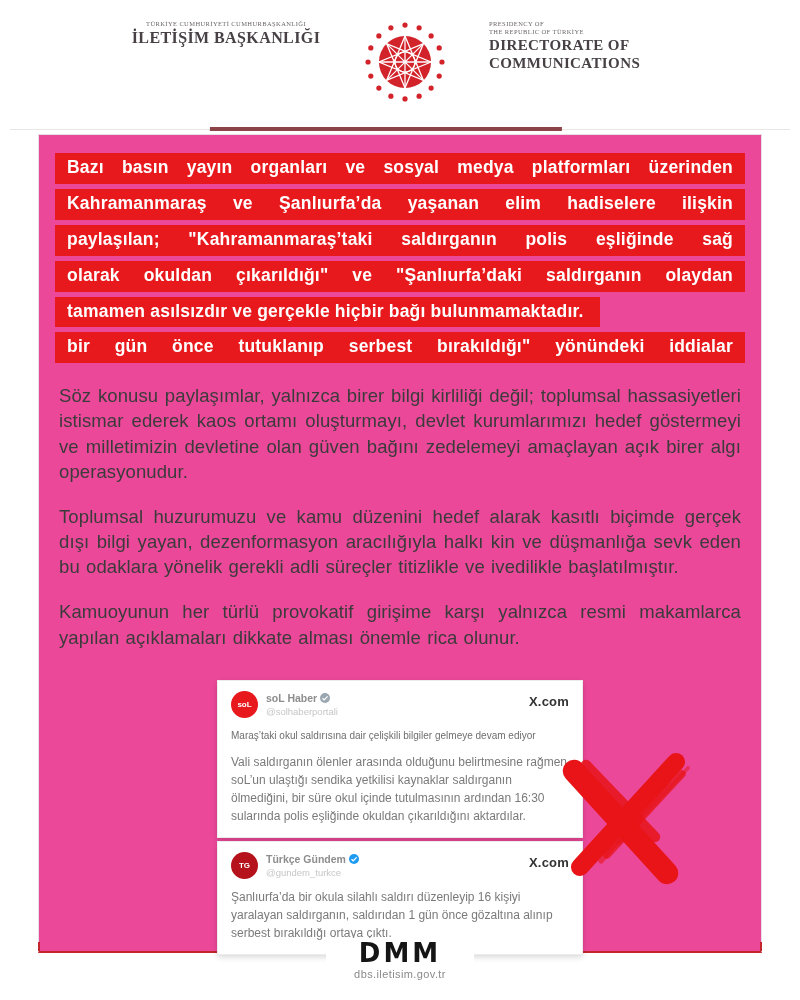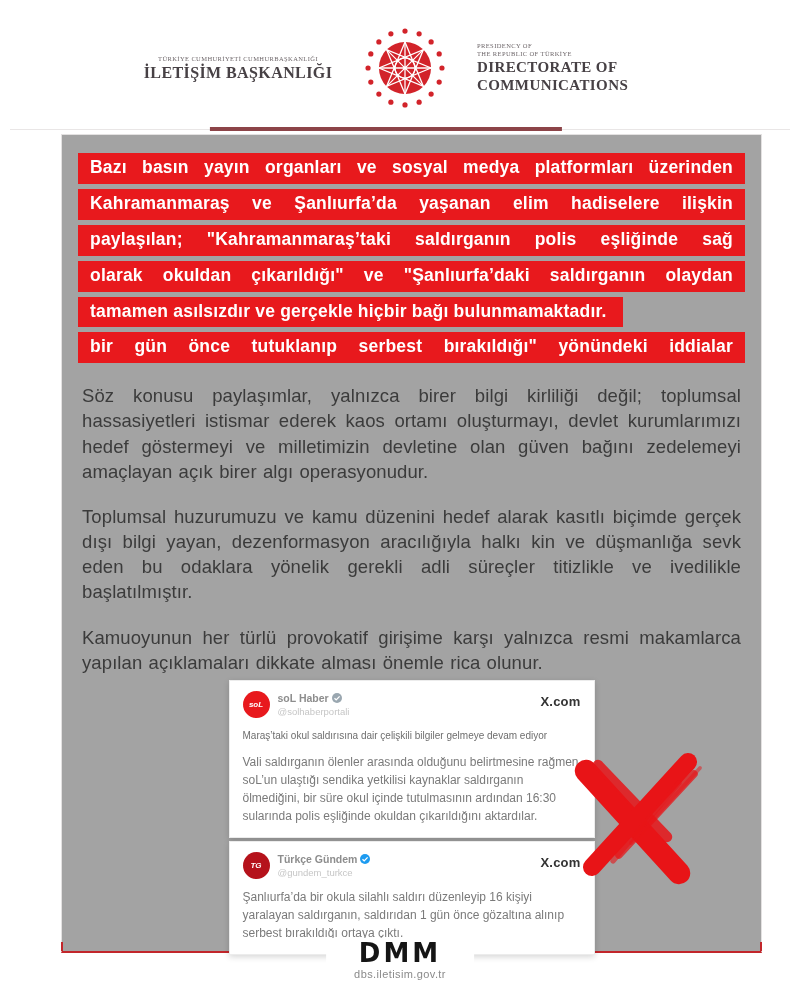--- a/index.html
+++ b/index.html
@@ -3,41 +3,41 @@
 <meta charset="utf-8">
 <style>
   html,body { margin:0; padding:0; }
   body {
     width:800px; height:1000px; position:relative; background:#ffffff;
     font-family:"Liberation Sans", sans-serif; overflow:hidden;
   }
 
   
   .header { position:absolute; top:20px; left:0; width:800px; height:96px;
-    display:flex; align-items:center; justify-content:center; gap:30px; }
+    display:flex; justify-content:center; gap:42px; }
   .gov-logo { color:#554f52; }
   .gov-logo.left  { width:190px; text-align:center; }
   .gov-logo.right { width:180px; text-align:left; }
   .gov-small { font-family:"Liberation Serif", serif; font-size:6.5px; letter-spacing:.4px;
     color:#6e676a; line-height:1.25; white-space:nowrap; }
   .gov-big { font-family:"Liberation Serif", serif; font-weight:bold; font-size:16px;
     letter-spacing:.4px; color:#474145; line-height:1.05; margin-top:2px; }
   .gov-logo.right .gov-big { font-size:15px; }
   .emblem { width:84px; height:84px; flex:0 0 auto; }
 
   
   .header-divider { position:absolute; top:127px; left:0; width:800px; height:6px; }
   .header-divider .hairline { position:absolute; top:2px; left:10px; right:10px; height:1px; background:#e9e6e6; }
   .header-divider .accent { position:absolute; top:0; left:50%; transform:translateX(-54%);
     width:352px; height:4px; }
 
   
   .card { position:absolute; left:38px; right:38px; top:134px; bottom:47px;
     border:1px solid #e3e1e1; border-bottom:2px solid #c2262b;
-    padding:18px 16px 0; box-sizing:border-box; background:#a3a3a3;margin-left:23px; }
+    padding:18px 16px 0; box-sizing:border-box; background:#ec4899; }
   .card::before, .card::after { content:""; position:absolute; bottom:0; width:2px; height:9px; background:#c2262b; }
   .card::before { left:-1px; } .card::after { right:-1px; }
 
   
   .hl-line { color:#ffffff; font-weight:bold; font-size:17.5px; letter-spacing:.2px;
     padding:4px 12px 5px; margin-bottom:5px; text-align:justify; text-align-last:justify;
     line-height:1.25; }
   .hl-line.last { display:inline-block; text-align:left; text-align-last:left; padding-right:16px; }
 
   
@@ -47,21 +47,21 @@
 
   
   .tweets { position:absolute; top:545px; left:0; right:0; }
   .tweets-inner { width:366px; margin:0 auto; position:relative; }
   .tweet-card { background:#fff; border:1px solid #ececec; box-shadow:0 2px 6px rgba(0,0,0,.16);
     padding:10px 13px 12px; position:relative; }
   .tweet-card + .tweet-card { margin-top:3px; }
   .tweet-head { display:flex; align-items:flex-start; }
   .avatar { width:27px; height:27px; border-radius:50%; color:#fff; flex:0 0 auto;
     display:flex; align-items:center; justify-content:center;
-    font-size:8px; font-weight:bold; font-style:italic; }
+    font-size:8px; font-weight:bold; }
   .names { margin-left:8px; flex:1 1 auto; padding-top:1px; }
   .tname { font-size:10.5px; font-weight:bold; color:#8d8d8d; display:flex; align-items:center; gap:3px;text-align:right; }
   .thandle { font-size:9.5px; color:#c6c6c6; margin-top:2px; }
   .badge { width:10px; height:10px; border-radius:50%; display:inline-block; position:relative; flex:0 0 auto; }
   .badge svg { position:absolute; inset:0; }
   .xcom { font-size:13px; color:#333; font-weight:bold; letter-spacing:.2px; padding-top:3px; }
   .tline { font-size:10px; color:#6e6e6e; line-height:1.45; margin-top:11px; }
   .tpara { font-size:12px; color:#7a7a7a; line-height:1.5; margin-top:9px; }
 
   .x-mark { position:absolute; top:58px; right:-122px; width:160px; height:150px; pointer-events:none; }

